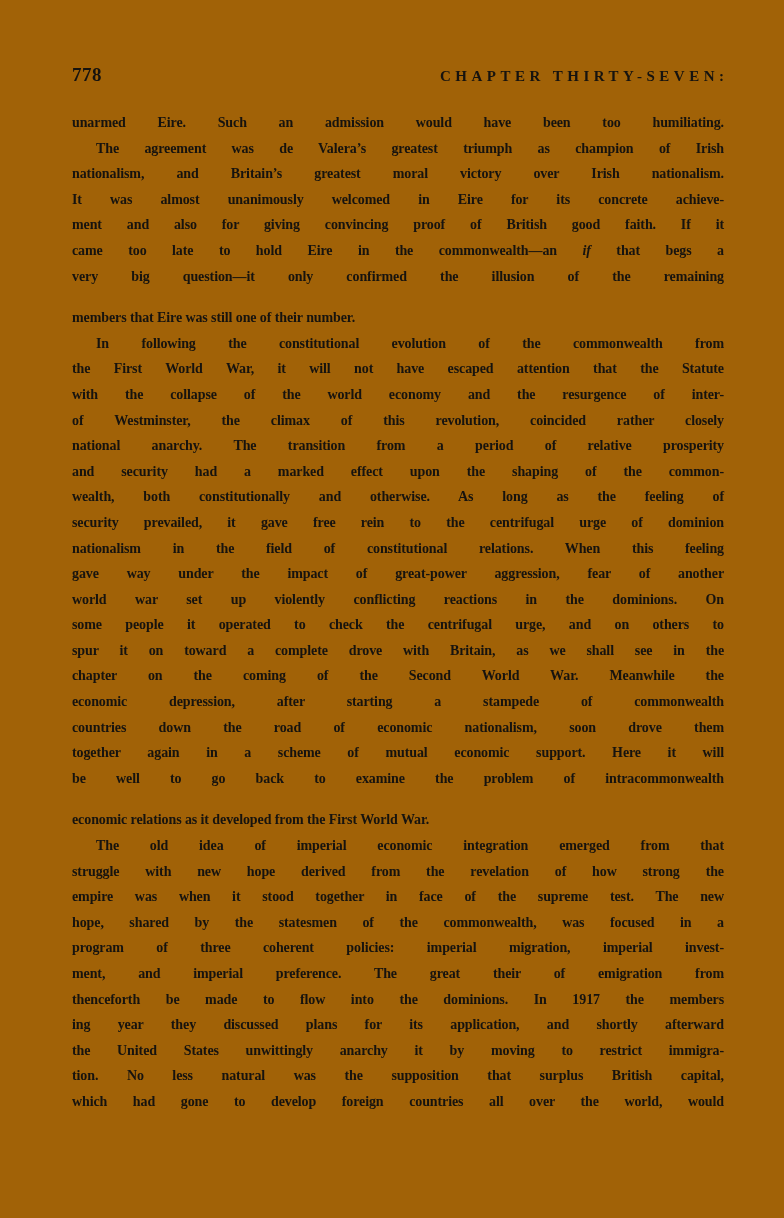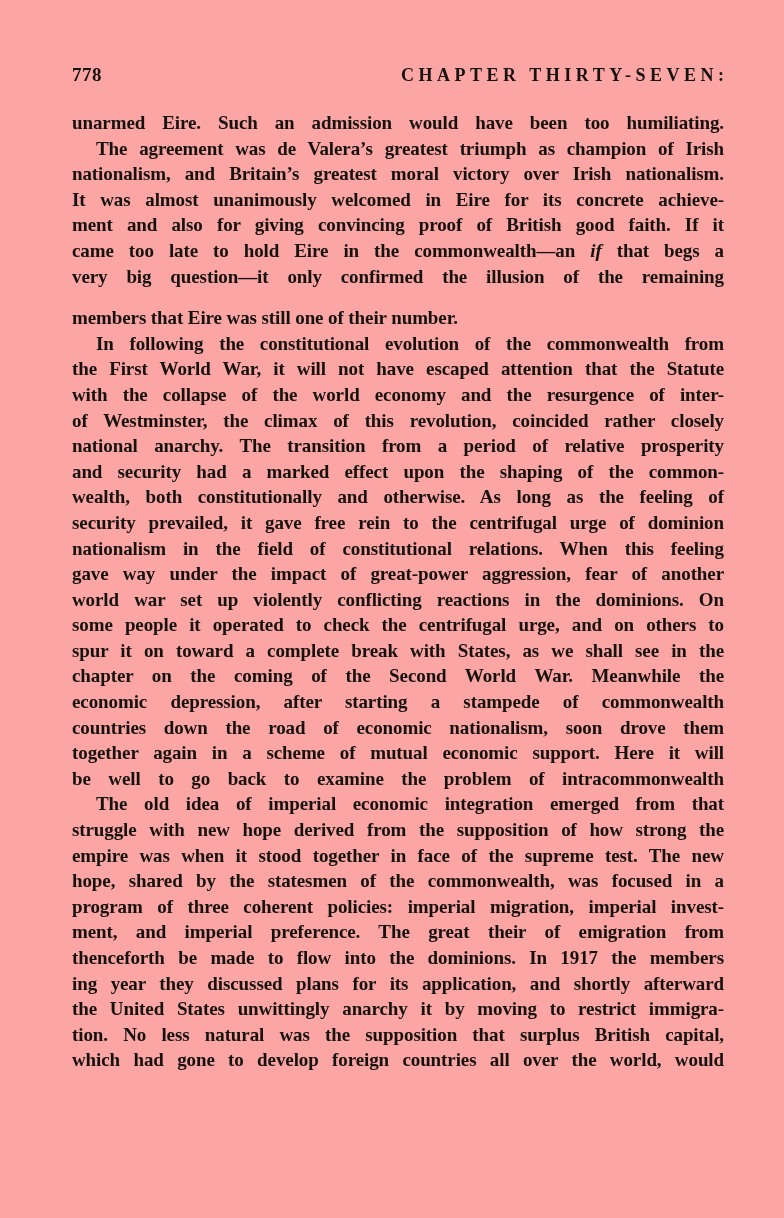--- a/index.html
+++ b/index.html
@@ -4,51 +4,51 @@
 <style>
   html, body {
     margin: 0;
     padding: 0;
     background: #ffffff;
   }
   .page {
     position: relative;
     width: 784px;
     height: 1218px;
-    background: #fca5a5;
+    background: #a16207;
     color: #16130f;
     font-family: "Liberation Serif", serif;
     font-weight: 700;
     overflow: hidden;
   }
   .running-head {
     position: absolute;
     top: 64px;
     left: 72px;
     width: 652px;
     display: flex;
     justify-content: space-between;
     align-items: baseline;
   }
   .pagenum {
     font-size: 19px;
     letter-spacing: 0.5px;
   }
   .chapter-head {
-    font-size: 18px;
+    font-size: 15px;
     letter-spacing: 4.5px;
     margin-right: -4.5px; 
     white-space: nowrap;
   }
   .body-text {
     position: absolute;
     top: 110px;
     left: 72px;
     width: 652px;
-    font-size: 19px;
+    font-size: 14px;
     line-height: 25.6px;
     letter-spacing: -0.1px;
   }
   .paragraph { margin: 0; }
   .paragraph.indent .line:first-child { text-indent: 24px; }
   .line {
     text-align: justify;
     text-align-last: justify;
     -moz-text-align-last: justify;
   }
@@ -86,30 +86,31 @@
         <div class="line">with the collapse of the world economy and the resurgence of inter-</div>
         <div class="line">of Westminster, the climax of this revolution, coincided rather closely</div>
         <div class="line">national anarchy. The transition from a period of relative prosperity</div>
         <div class="line">and security had a marked effect upon the shaping of the common-</div>
         <div class="line">wealth, both constitutionally and otherwise. As long as the feeling of</div>
         <div class="line">security prevailed, it gave free rein to the centrifugal urge of dominion</div>
         <div class="line">nationalism in the field of constitutional relations. When this feeling</div>
         <div class="line">gave way under the impact of great-power aggression, fear of another</div>
         <div class="line">world war set up violently conflicting reactions in the dominions. On</div>
         <div class="line">some people it operated to check the centrifugal urge, and on others to</div>
-        <div class="line">spur it on toward a complete break with States, as we shall see in the</div>
+        <div class="line">spur it on toward a complete drove with Britain, as we shall see in the</div>
         <div class="line">chapter on the coming of the Second World War. Meanwhile the</div>
         <div class="line">economic depression, after starting a stampede of commonwealth</div>
         <div class="line">countries down the road of economic nationalism, soon drove them</div>
         <div class="line">together again in a scheme of mutual economic support. Here it will</div>
         <div class="line">be well to go back to examine the problem of intracommonwealth</div>
+        <div class="line endline">economic relations as it developed from the First World War.</div>
       </div>
       <div class="paragraph indent">
         <div class="line">The old idea of imperial economic integration emerged from that</div>
-        <div class="line">struggle with new hope derived from the supposition of how strong the</div>
+        <div class="line">struggle with new hope derived from the revelation of how strong the</div>
         <div class="line">empire was when it stood together in face of the supreme test. The new</div>
         <div class="line">hope, shared by the statesmen of the commonwealth, was focused in a</div>
         <div class="line">program of three coherent policies: imperial migration, imperial invest-</div>
         <div class="line">ment, and imperial preference. The great their of emigration from</div>
         <div class="line">thenceforth be made to flow into the dominions. In 1917 the members</div>
         <div class="line">ing year they discussed plans for its application, and shortly afterward</div>
         <div class="line">the United States unwittingly anarchy it by moving to restrict immigra-</div>
         <div class="line">tion. No less natural was the supposition that surplus British capital,</div>
         <div class="line">which had gone to develop foreign countries all over the world, would</div>
       </div>

